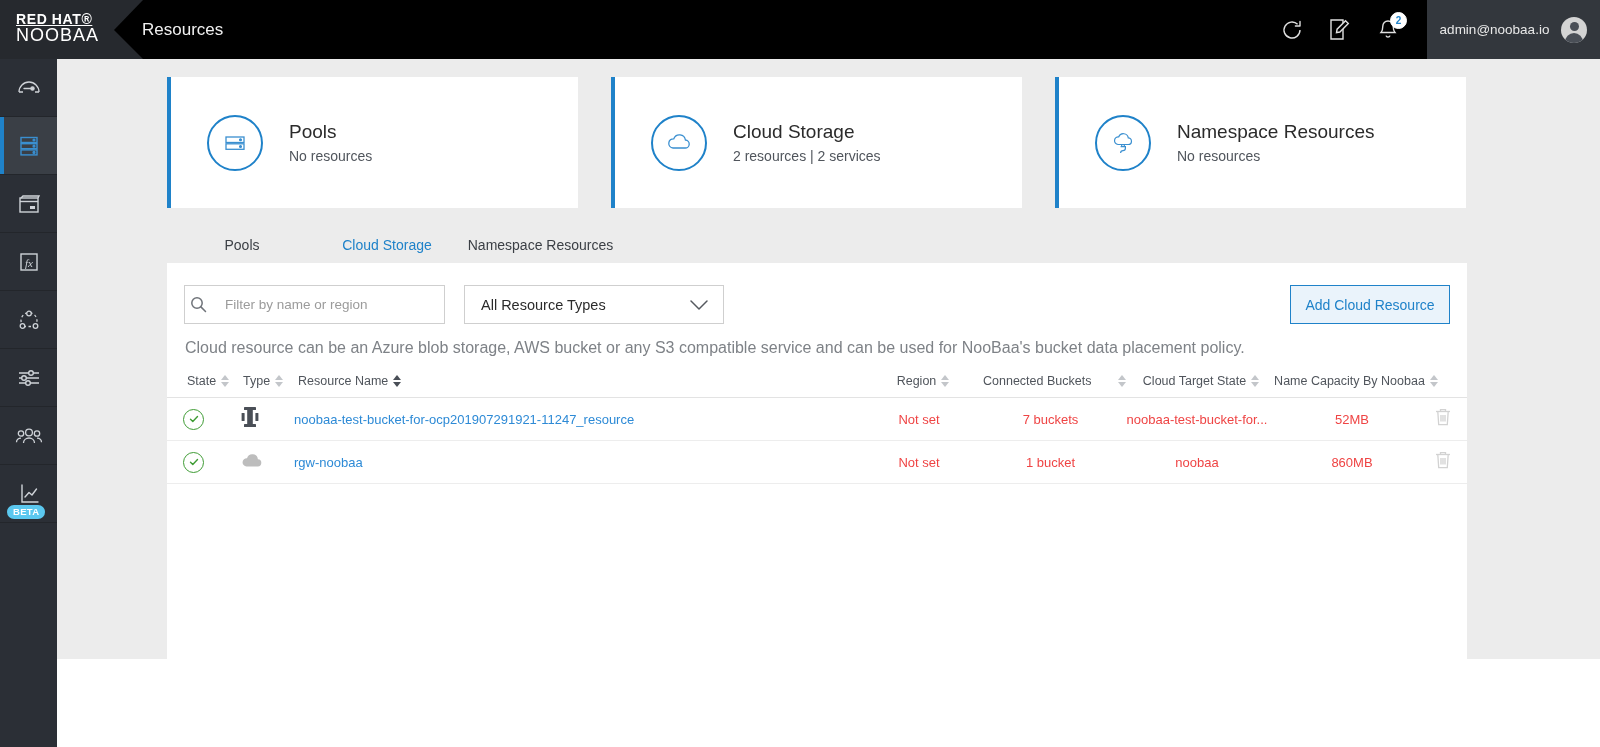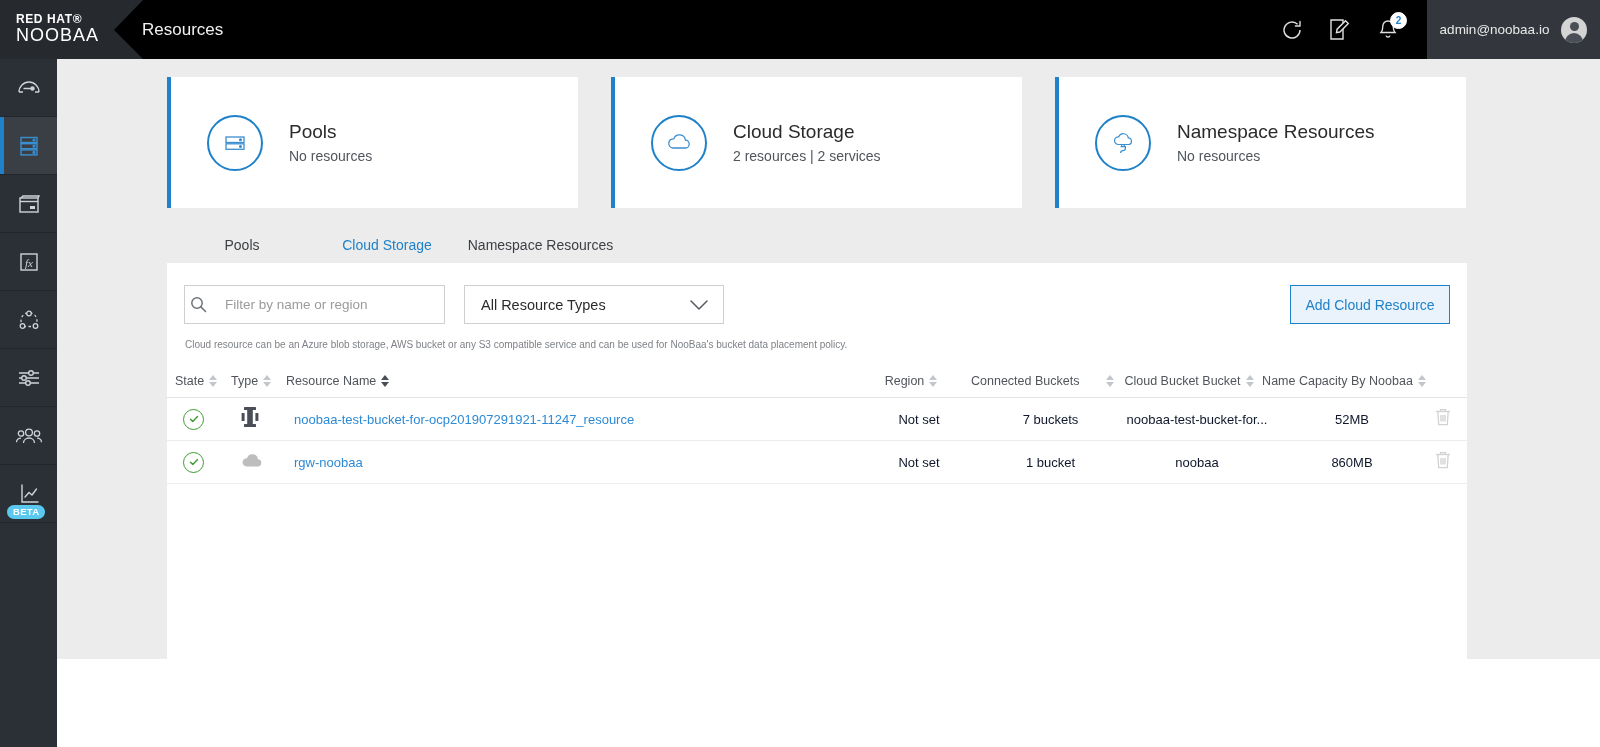--- a/index.html
+++ b/index.html
@@ -38,24 +38,25 @@
     position: absolute;
     right: -29px;
     top: 0;
     width: 0; height: 0;
     border-top: 30px solid #26292e;
     border-bottom: 29px solid #26292e;
     border-right: 29px solid transparent;
   }
   .logo-redhat {
     color: #ffffff;
-    font-size: 12px;
+    font-size: 14px;
     font-weight: bold;
     letter-spacing: 0.6px;
     line-height: 12px;
+    text-decoration: underline;
   }
   .logo-noobaa {
     color: #ffffff;
     font-size: 18px;
     font-weight: 400;
     letter-spacing: 1px;
     line-height: 21px;
   }
   .page-title-top {
     color: #f0f0f0;
@@ -304,32 +305,32 @@
     border: 1px solid #1f82c9;
     background: #eaf3fb;
     color: #1f82c9;
     font-family: "Liberation Sans", sans-serif;
     font-size: 14px;
     cursor: pointer;
   }
   .panel-desc {
     position: absolute;
     left: 18px; top: 76px;
-    font-size: 10px;
+    font-size: 16px;
     color: #7e8287;
   }
 
   
   .table { position: absolute; top: 101px; left: 0; width: 1300px; }
   .thead {
     display: flex;
     align-items: center;
     height: 34px;
     border-bottom: 1px solid #e3e3e3;
-    padding: 0 14px 0 8px;
+    padding: 0 14px 0 20px;
   }
   .th {
     font-size: 12.5px;
     color: #50555c;
     display: flex;
     align-items: center;
     gap: 5px;
     white-space: nowrap;
   }
   .sort-arrows {
@@ -358,21 +359,21 @@
   }
   .c-state { width: 56px; display: flex; align-items: center; }
   .c-type  { width: 55px; display: flex; align-items: center; }
   .c-name  { width: 565px; }
   .c-region { width: 120px; text-align: center; }
   .c-buckets { width: 143px; text-align: center; }
   .c-target { width: 150px; text-align: center; }
   .c-capacity { width: 160px; text-align: center; }
   .c-delete { flex: 1; display: flex; justify-content: flex-end; }
 
-  .cell-text { font-size: 13px; color: #0f172a; }
+  .cell-text { font-size: 13px; color: #ef4444; }
   .res-link {
     font-size: 13px;
     color: #2d8ad6;
     text-decoration: none;
     cursor: pointer;
   }
   .state-ok {
     width: 21px; height: 21px;
     border-radius: 50%;
     border: 1.6px solid #3f9c35;
@@ -605,21 +606,21 @@
             </span>
         </div>
         <div class="th c-buckets" style="justify-content:space-between">
           <span>Connected Buckets</span>
           <span class="sort-arrows">
               <i class="up"></i>
               <i class="down"></i>
             </span>
         </div>
         <div class="th c-target" style="justify-content:center">
-          <span>Cloud Bucket Bucket</span>
+          <span>Cloud Target State</span>
           <span class="sort-arrows">
               <i class="up"></i>
               <i class="down"></i>
             </span>
         </div>
         <div class="th c-capacity" style="justify-content:center">
           <span>Name Capacity By Noobaa</span>
           <span class="sort-arrows">
               <i class="up"></i>
               <i class="down"></i>

